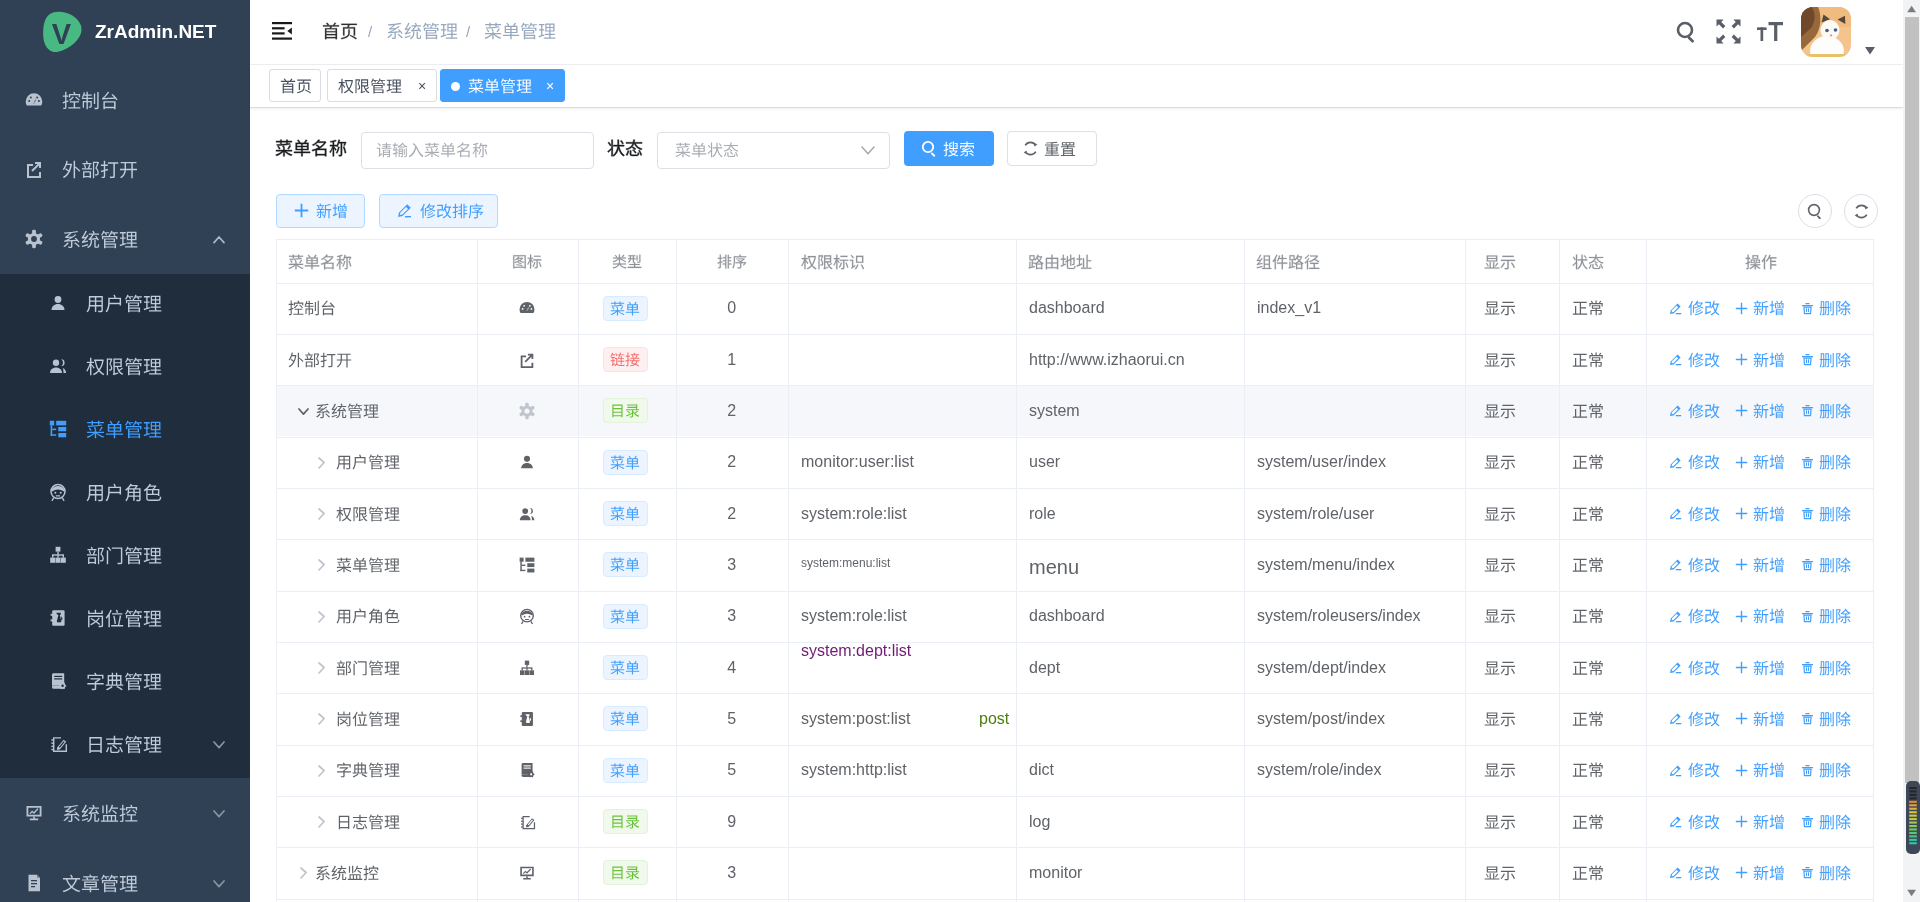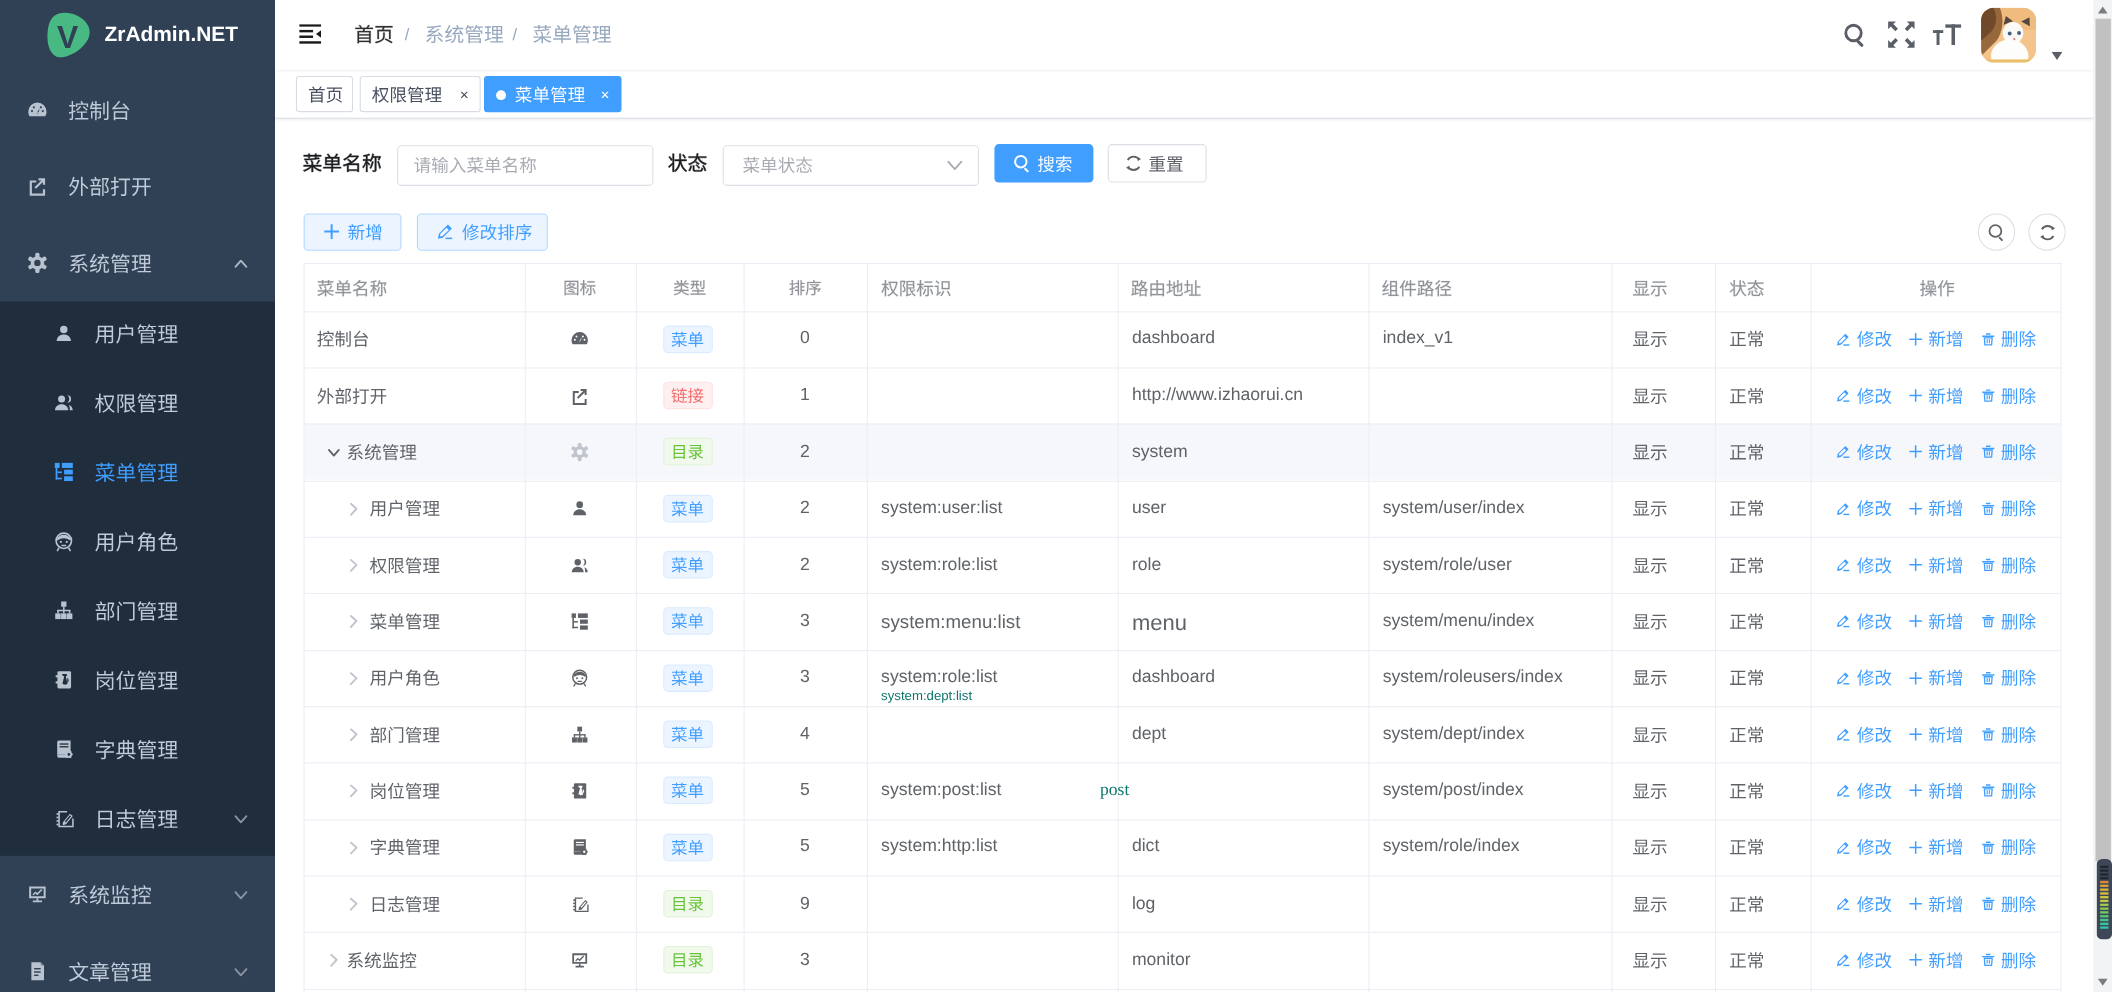--- a/index.html
+++ b/index.html
@@ -956,21 +956,21 @@
     <div style="position:absolute;left:602.5px;top:449.7px;width:45px;height:25px;background:#ecf5ff;border:1px solid #d9ecff;border-radius:4px;box-sizing:border-box"></div>
     <div style="position:absolute;left:610.0px;top:454.7px;width:30.0px;height:15px;line-height:0">
       <svg width="30.0" height="15" viewBox="0 -880 2000 1000" fill="#409eff" style="">
         <g transform="scale(1,-1)">
           <use href="#g83dc"></use>
           <use href="#g5355" x="1000"></use>
         </g>
       </svg>
     </div>
     <div style="position:absolute;left:731.8px;top:454.2px;transform:translateX(-50%);font-size:16px;color:#5f6368;font-family:'Liberation Sans',sans-serif;line-height:1;white-space:nowrap">2</div>
-    <div style="position:absolute;left:801.0px;top:454.2px;font-size:16px;color:#5f6368;font-family:'Liberation Sans',sans-serif;line-height:1;white-space:nowrap">system:user:list</div>
+    <div style="position:absolute;left:801.0px;top:454.2px;font-size:16px;color:#5f6368;font-family:'Liberation Sans',sans-serif;line-height:1;white-space:nowrap">monitor:user:list</div>
     <div style="position:absolute;left:1029.0px;top:454.2px;font-size:16px;color:#5f6368;font-family:'Liberation Sans',sans-serif;line-height:1;white-space:nowrap">user</div>
     <div style="position:absolute;left:1257.0px;top:454.2px;font-size:16px;color:#5f6368;font-family:'Liberation Sans',sans-serif;line-height:1;white-space:nowrap">system/user/index</div>
     <div style="position:absolute;left:1484.0px;top:454.2px;width:32.0px;height:16px;line-height:0">
       <svg width="32.0" height="16" viewBox="0 -880 2000 1000" fill="#5f6368" style="">
         <g transform="scale(1,-1)">
           <use href="#g663e"></use>
           <use href="#g793a" x="1000"></use>
         </g>
       </svg>
     </div>
@@ -1131,21 +1131,21 @@
     <div style="position:absolute;left:602.5px;top:552.3px;width:45px;height:25px;background:#ecf5ff;border:1px solid #d9ecff;border-radius:4px;box-sizing:border-box"></div>
     <div style="position:absolute;left:610.0px;top:557.3px;width:30.0px;height:15px;line-height:0">
       <svg width="30.0" height="15" viewBox="0 -880 2000 1000" fill="#409eff" style="">
         <g transform="scale(1,-1)">
           <use href="#g83dc"></use>
           <use href="#g5355" x="1000"></use>
         </g>
       </svg>
     </div>
     <div style="position:absolute;left:731.8px;top:556.8px;transform:translateX(-50%);font-size:16px;color:#5f6368;font-family:'Liberation Sans',sans-serif;line-height:1;white-space:nowrap">3</div>
-    <div style="position:absolute;left:801.0px;top:556.8px;font-size:17px;color:#5f6368;font-family:'Liberation Sans',sans-serif;line-height:1;white-space:nowrap">system:menu:list</div>
+    <div style="position:absolute;left:801.0px;top:556.8px;font-size:12px;color:#5f6368;font-family:'Liberation Sans',sans-serif;line-height:1;white-space:nowrap">system:menu:list</div>
     <div style="position:absolute;left:1029.0px;top:556.8px;font-size:20px;color:#5f6368;font-family:'Liberation Sans',sans-serif;line-height:1;white-space:nowrap">menu</div>
     <div style="position:absolute;left:1257.0px;top:556.8px;font-size:16px;color:#5f6368;font-family:'Liberation Sans',sans-serif;line-height:1;white-space:nowrap">system/menu/index</div>
     <div style="position:absolute;left:1484.0px;top:556.8px;width:32.0px;height:16px;line-height:0">
       <svg width="32.0" height="16" viewBox="0 -880 2000 1000" fill="#5f6368" style="">
         <g transform="scale(1,-1)">
           <use href="#g663e"></use>
           <use href="#g793a" x="1000"></use>
         </g>
       </svg>
     </div>
@@ -1310,21 +1310,21 @@
     <div style="position:absolute;left:602.5px;top:655.0px;width:45px;height:25px;background:#ecf5ff;border:1px solid #d9ecff;border-radius:4px;box-sizing:border-box"></div>
     <div style="position:absolute;left:610.0px;top:660.0px;width:30.0px;height:15px;line-height:0">
       <svg width="30.0" height="15" viewBox="0 -880 2000 1000" fill="#409eff" style="">
         <g transform="scale(1,-1)">
           <use href="#g83dc"></use>
           <use href="#g5355" x="1000"></use>
         </g>
       </svg>
     </div>
     <div style="position:absolute;left:731.8px;top:659.5px;transform:translateX(-50%);font-size:16px;color:#5f6368;font-family:'Liberation Sans',sans-serif;line-height:1;white-space:nowrap">4</div>
-    <div style="position:absolute;left:801.0px;top:626px;font-size:12px;color:#0f766e;font-family:'Liberation Sans',sans-serif;line-height:1;white-space:nowrap">system:dept:list</div>
+    <div style="position:absolute;left:801.0px;top:643px;font-size:16px;color:#701a75;font-family:'Liberation Sans',sans-serif;line-height:1;white-space:nowrap">system:dept:list</div>
     <div style="position:absolute;left:1029.0px;top:659.5px;font-size:16px;color:#5f6368;font-family:'Liberation Sans',sans-serif;line-height:1;white-space:nowrap">dept</div>
     <div style="position:absolute;left:1257.0px;top:659.5px;font-size:16px;color:#5f6368;font-family:'Liberation Sans',sans-serif;line-height:1;white-space:nowrap">system/dept/index</div>
     <div style="position:absolute;left:1484.0px;top:659.5px;width:32.0px;height:16px;line-height:0">
       <svg width="32.0" height="16" viewBox="0 -880 2000 1000" fill="#5f6368" style="">
         <g transform="scale(1,-1)">
           <use href="#g663e"></use>
           <use href="#g793a" x="1000"></use>
         </g>
       </svg>
     </div>
@@ -1397,21 +1397,21 @@
     <div style="position:absolute;left:610.0px;top:711.3px;width:30.0px;height:15px;line-height:0">
       <svg width="30.0" height="15" viewBox="0 -880 2000 1000" fill="#409eff" style="">
         <g transform="scale(1,-1)">
           <use href="#g83dc"></use>
           <use href="#g5355" x="1000"></use>
         </g>
       </svg>
     </div>
     <div style="position:absolute;left:731.8px;top:710.8px;transform:translateX(-50%);font-size:16px;color:#5f6368;font-family:'Liberation Sans',sans-serif;line-height:1;white-space:nowrap">5</div>
     <div style="position:absolute;left:801.0px;top:710.8px;font-size:16px;color:#5f6368;font-family:'Liberation Sans',sans-serif;line-height:1;white-space:nowrap">system:post:list</div>
-    <div style="position:absolute;left:1000px;top:710.8px;font-size:16px;color:#0f766e;font-family:Liberation Serif, serif;line-height:1;white-space:nowrap">post</div>
+    <div style="position:absolute;left:979px;top:710.8px;font-size:16px;color:#4d7c0f;font-family:Liberation Sans, sans-serif;line-height:1;white-space:nowrap">post</div>
     <div style="position:absolute;left:1257.0px;top:710.8px;font-size:16px;color:#5f6368;font-family:'Liberation Sans',sans-serif;line-height:1;white-space:nowrap">system/post/index</div>
     <div style="position:absolute;left:1484.0px;top:710.8px;width:32.0px;height:16px;line-height:0">
       <svg width="32.0" height="16" viewBox="0 -880 2000 1000" fill="#5f6368" style="">
         <g transform="scale(1,-1)">
           <use href="#g663e"></use>
           <use href="#g793a" x="1000"></use>
         </g>
       </svg>
     </div>
     <div style="position:absolute;left:1572.0px;top:710.8px;width:32.0px;height:16px;line-height:0">

